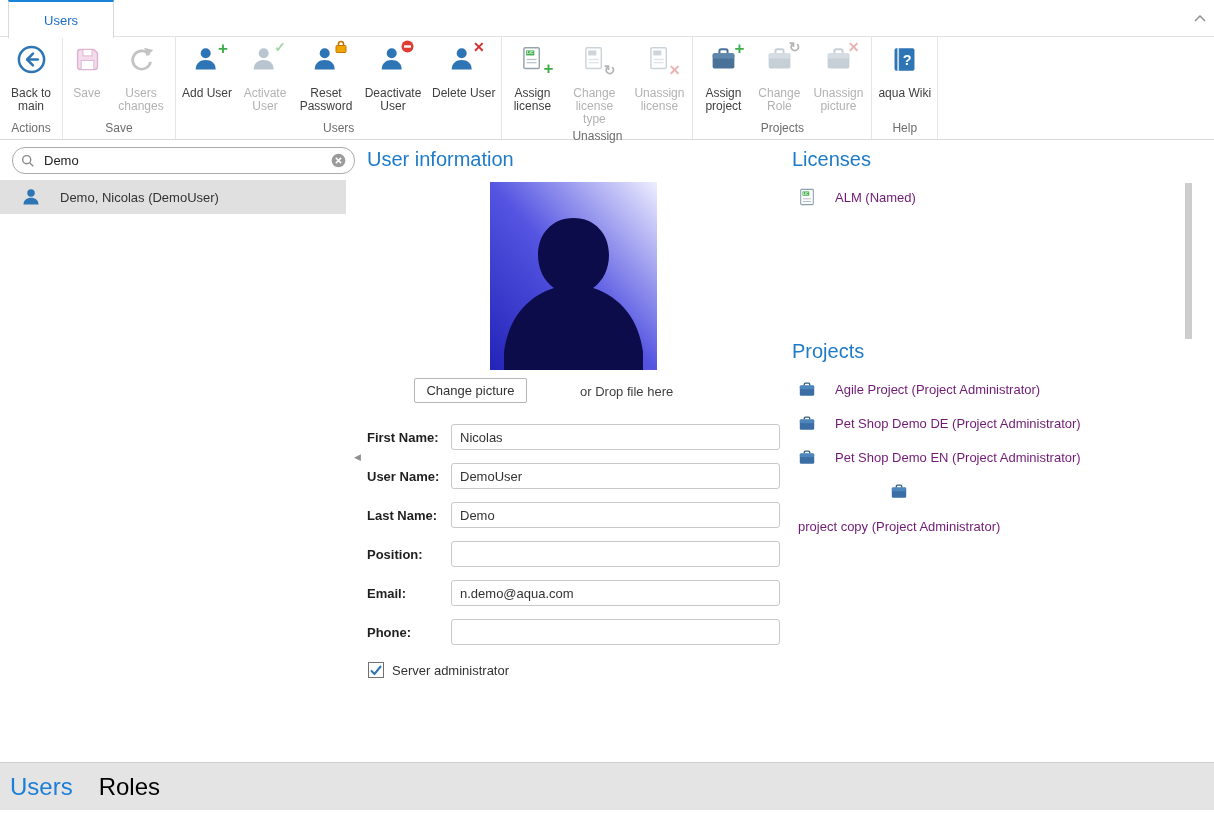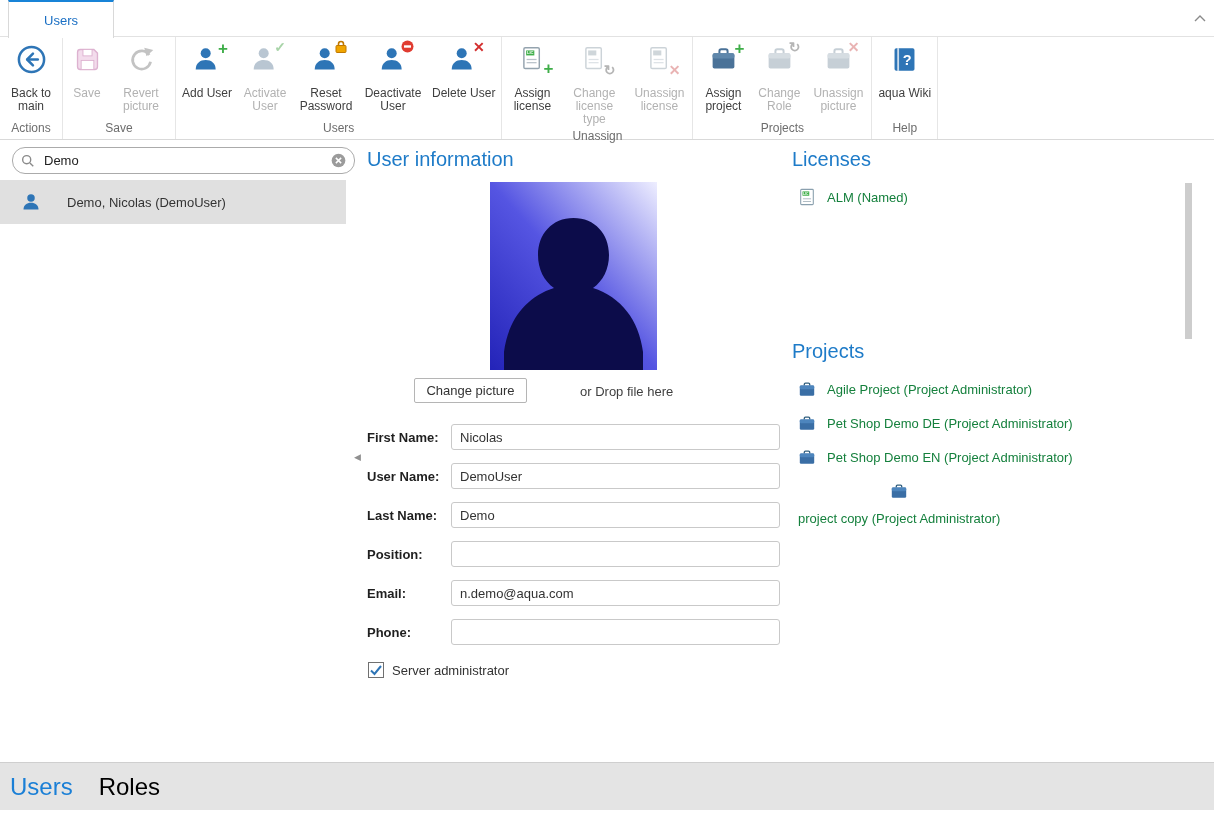--- a/index.html
+++ b/index.html
@@ -43,22 +43,22 @@
 
   
   .search-wrap {
     position:absolute; left:12px; top:147px; width:343px; height:27px;
     border:1px solid #ababab; border-radius:13px; background:#fff;
     display:flex; align-items:center; padding:0 8px; gap:7px;
   }
   .search-input { border:none; outline:none; flex:1; font-size:13px; color:#222; background:transparent; font-family:inherit; }
   .clear-btn { display:flex; cursor:pointer; }
   .user-list-item {
-    position:absolute; left:0; top:180px; width:346px; height:44px;
-    background:#e0e0e0; display:flex; align-items:center; gap:26px; padding-left:21px;
+    position:absolute; left:0; top:180px; width:346px; height:34px;
+    background:#e0e0e0; display:flex; align-items:center; gap:19px; padding-left:21px;
     font-size:13px; color:#333; cursor:pointer;
   }
 
   
   .section-title { position:absolute; font-size:20px; color:#1e7bc8; }
   .avatar { position:absolute; left:490px; top:182px; width:167px; height:188px; }
   .change-picture {
     position:absolute; left:414px; top:378px; width:113px; height:25px;
     background:#fff; border:1px solid #b5b5b5; border-radius:2px;
     font-size:13px; color:#333; display:flex; align-items:center; justify-content:center; cursor:pointer;
@@ -73,22 +73,22 @@
     flex:1; height:26px; border:1px solid #c9c9c9; border-radius:3px;
     padding:0 8px; font-size:13px; color:#333; font-family:inherit; outline:none;
   }
   .server-admin { position:absolute; left:368px; top:662px; display:flex; align-items:center; gap:8px; font-size:13px; color:#333; cursor:pointer; }
   .checkbox { width:16px; height:16px; border:1px solid #707070; background:#fff; display:flex; align-items:center; justify-content:center; }
 
   .splitter-arrow { position:absolute; left:354px; top:452px; font-size:9px; color:#909090; cursor:pointer; }
 
   
   .license-item, .project-item {
-    position:absolute; left:798px; display:flex; align-items:center; gap:11px;
-    font-size:13px; color:#15803d; cursor:pointer;
+    position:absolute; left:798px; display:flex; align-items:center; gap:19px;
+    font-size:13px; color:#701a75; cursor:pointer;
   }
   .scroll-thumb { position:absolute; right:22px; top:183px; width:7px; height:156px; background:#cdcdcd; cursor:pointer; }
 
   
   .footer {
     position:absolute; left:0; right:0; bottom:3px; height:48px;
     background:#e4e4e4; border-top:1px solid #cfcfcf;
     display:flex; align-items:center; gap:26px; padding-left:10px;
   }
   .footer-tab { font-size:24px; cursor:pointer; }
@@ -139,21 +139,21 @@
         </span>
         <span class="rlabel">Save</span>
       </div>
       <div class="rbtn disabled" style="max-width:64px">
         <span class="ricon">
           <svg width="29" height="29" viewBox="0 0 32 32">
             <path d="M24.5 11 A10 10 0 1 0 26 18.5" fill="none" stroke="#c3c3c3" stroke-width="3"></path>
             <polygon points="19,3 29,5.5 21.5,12.5" fill="#c3c3c3"></polygon>
           </svg>
         </span>
-        <span class="rlabel">Revert picture</span>
+        <span class="rlabel">Users changes</span>
       </div>
     </div>
     <div class="rgroup-label">Save</div>
   </div>
 
   <div class="rgroup">
     <div class="rbtns">
       <div class="rbtn">
         <span class="ricon">
           <svg width="29" height="29" viewBox="0 0 32 32">

